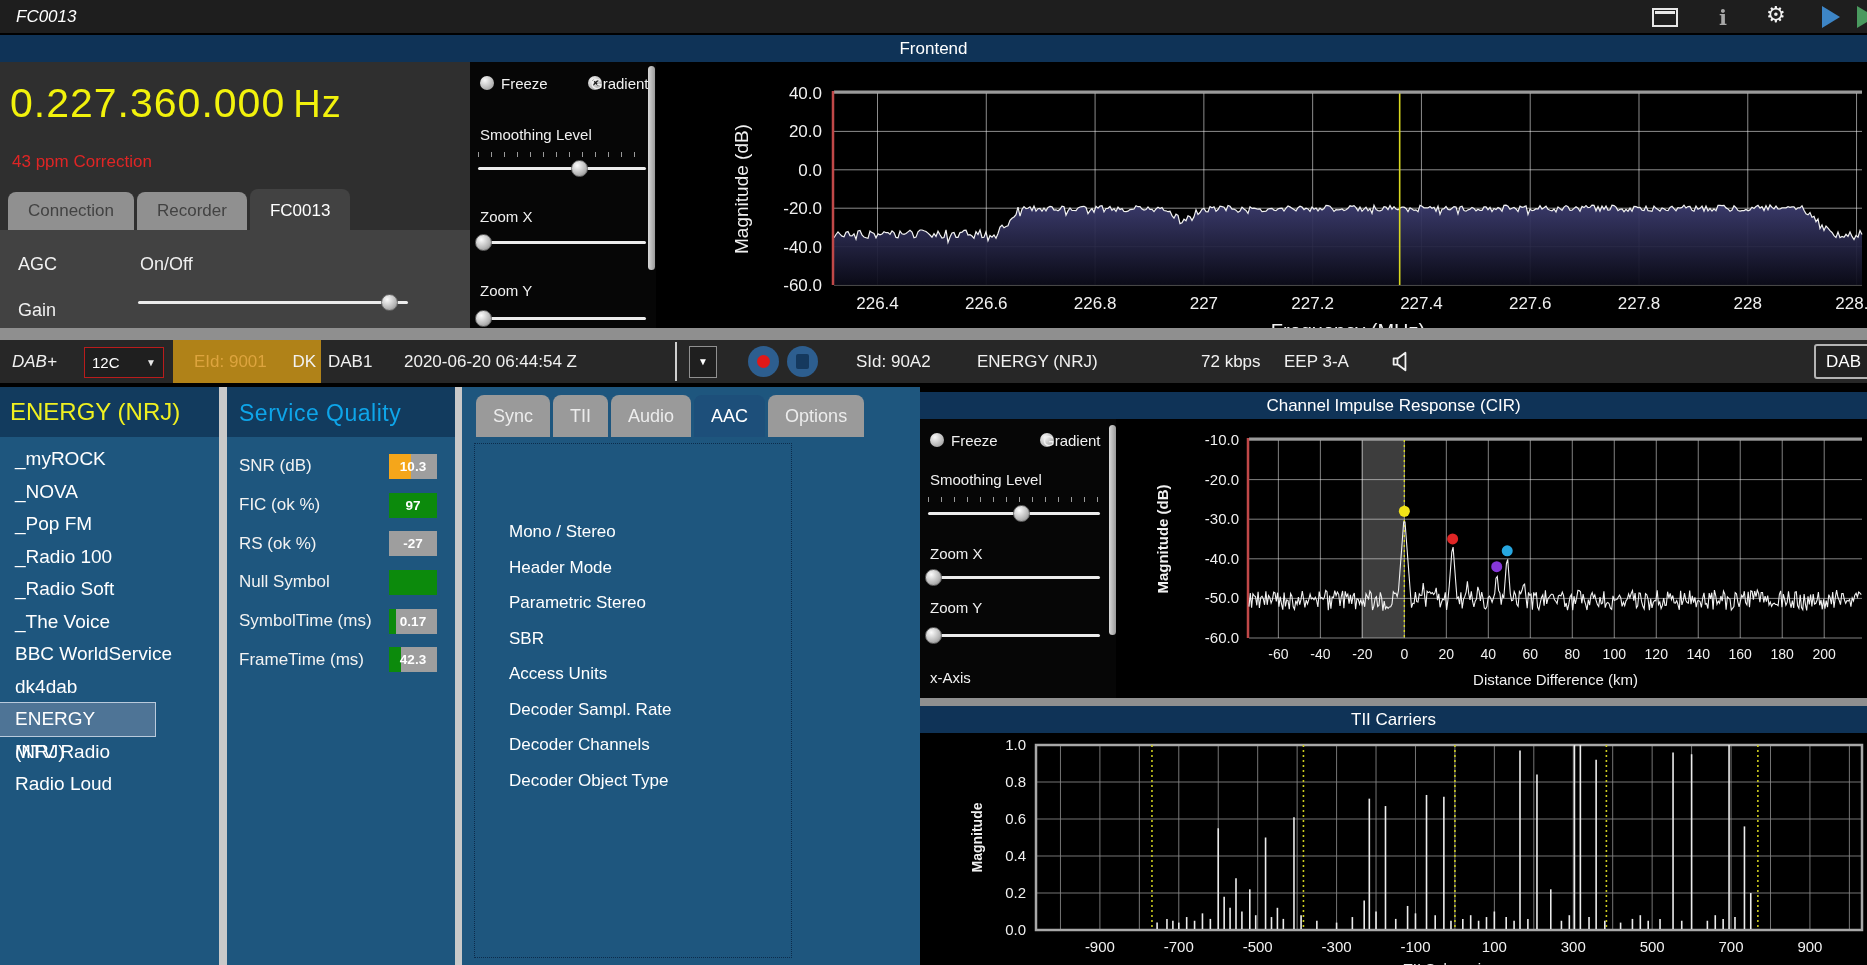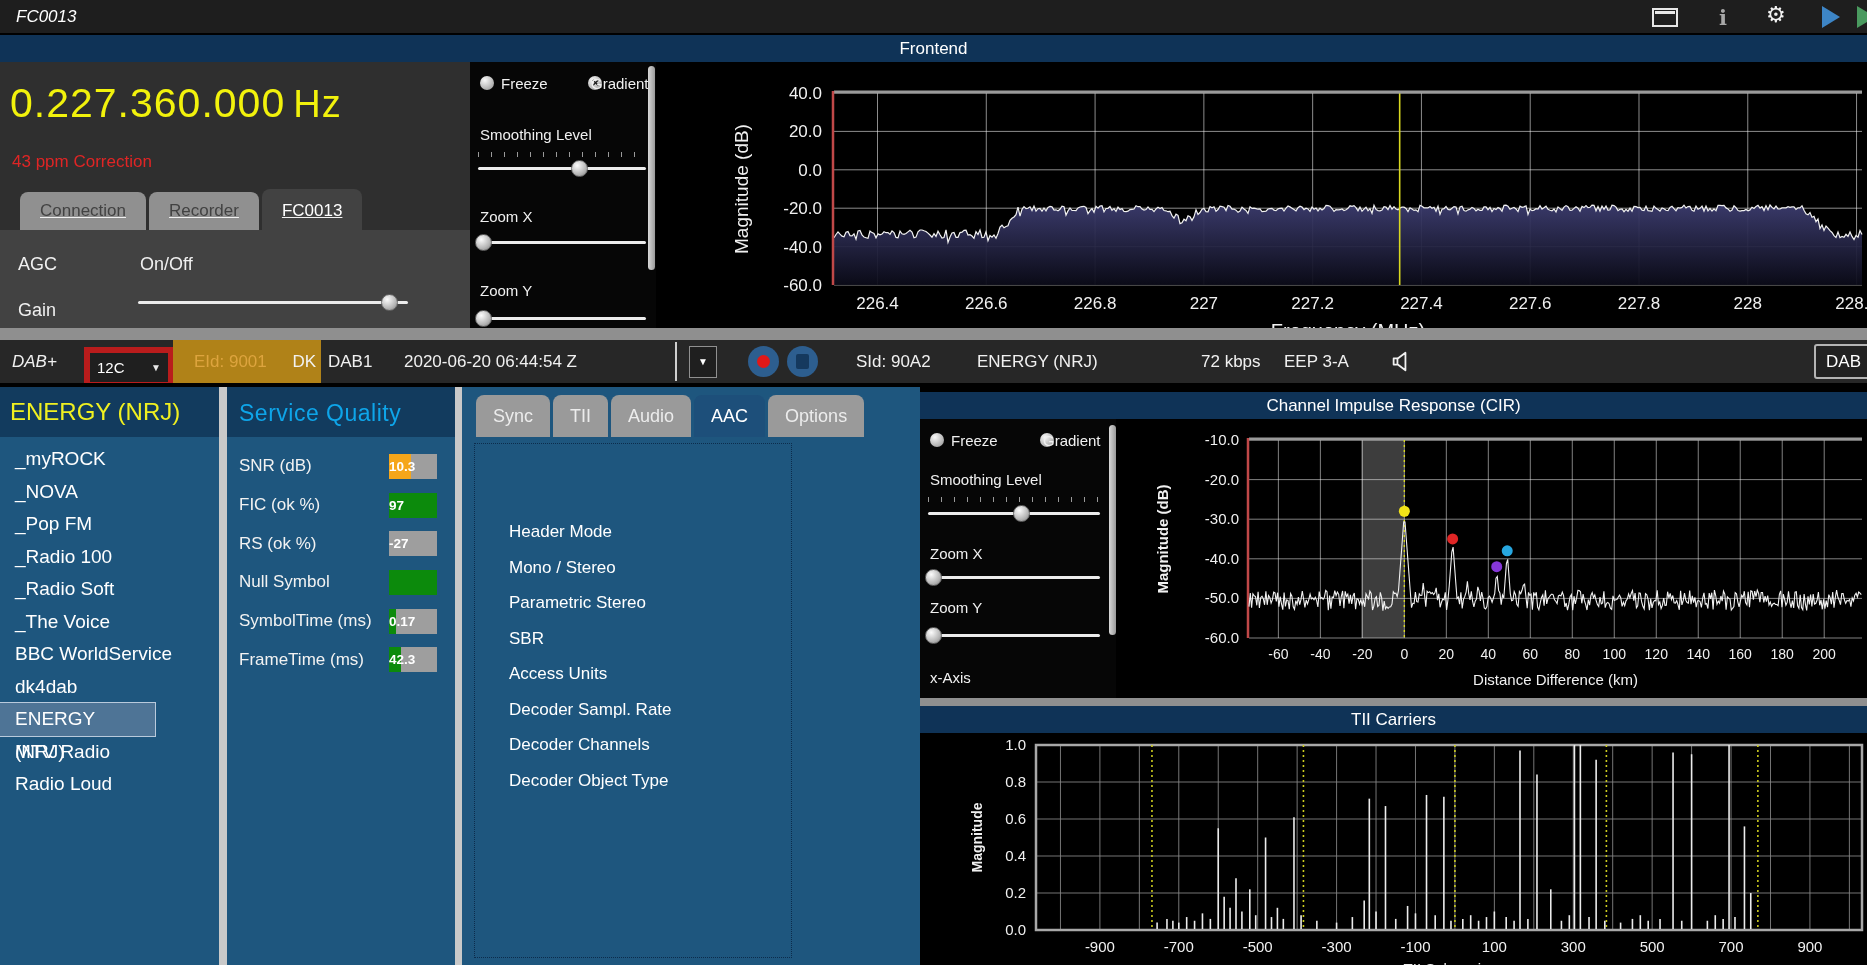--- a/index.html
+++ b/index.html
@@ -23,21 +23,21 @@
   .navy-bar{background:#0f3357;color:#fff;text-align:center;font-size:17px;}
   #frontend-header{left:0;top:35px;width:1867px;height:27px;line-height:27px;}
 
   
   #frontend{left:0;top:62px;width:1867px;height:266px;background:#000;}
   #fe-left{left:0;top:0;width:470px;height:266px;background:#2f2f2f;text-align:right;}
   #freq-display{left:10px;top:18px;font-size:41px;color:#f2f20c;letter-spacing:1px;}
   #freq-display .unit{font-size:38px;margin-left:8px;}
   #ppm-correction{left:12px;top:90px;font-size:17px;color:#e02525;}
   .tabrow{display:flex;gap:3px;}
-  #dev-tabs{left:20px;top:130px;text-decoration:underline;}
+  #dev-tabs{left:8px;top:130px;}
   .dev-tab{height:38px;line-height:38px;padding:0 20px;background:#909090;color:#424242;
            font-size:17px;border-radius:8px 8px 0 0;}
   .dev-tab.active{background:#424242;color:#fff;height:41px;margin-top:-3px;line-height:44px;}
   #fe-tabbody{left:0;top:168px;width:470px;height:98px;background:#424242;}
   #agc-label{left:18px;top:24px;font-size:18px;}
   #agc-radio{left:118px;top:26px;}
   #agc-onoff{left:140px;top:24px;font-size:18px;}
   #gain-label{left:18px;top:70px;font-size:18px;}
 
   
@@ -61,21 +61,21 @@
 
   
   .hsplit{background:#8f8f8f;}
   #split-top{left:0;top:328px;width:1867px;height:12px;}
 
   
   #dab-bar{left:0;top:340px;width:1867px;height:43px;background:#272727;}
   #dab-bar .t{position:absolute;height:49px;line-height:43px;font-size:17px;color:#f0f0f0;}
   #dab-mode{left:12px;font-style:italic;font-size:19px;}
   #dab-channel-combo{position:absolute;left:84px;top:7px;width:64px;height:29px;background:#1f1f1f;
-     border:6px solid #b91c1c;display:flex;align-items:center;justify-content:space-between;
+     border:1px solid #b91c1c;display:flex;align-items:center;justify-content:space-between;
      padding:0 7px;font-size:15px;color:#fff;}
   #dab-channel-combo .arr{font-size:10px;color:#e8e8e8;}
   #eid-block{position:absolute;left:173px;top:0;width:148px;height:43px;background:#b08218;
      display:flex;align-items:center;justify-content:space-between;padding:0 5px 0 21px;box-sizing:border-box;}
   #eid-text{color:#dda43e;font-size:17px;}
   #dk-text{color:#f2f2f2;font-size:17px;}
   #ensemble-text{left:328px;color:#e9e92b;}
   #dab-time{left:404px;}
   #dab-sep{position:absolute;left:675px;top:2px;width:2px;height:39px;background:#cfcfcf;}
   #dab-ddbtn{position:absolute;left:689px;top:6px;width:26px;height:30px;background:#1f1f1f;
@@ -104,21 +104,21 @@
   .side-item.selected{background:#4e7496;outline:1px solid #b9cadc;width:132px;padding-right:8px;}
   .vdiv{background:#c9c9c9;}
   #div1{left:219px;top:4px;width:8px;height:578px;}
   #sq-panel{left:227px;top:4px;width:228px;height:578px;}
   #sq-title{height:50px;line-height:52px;padding-left:12px;font-size:23px;color:#0ea5e9;letter-spacing:.5px;}
   #sq-rows{position:absolute;left:0;top:60px;right:0;}
   .sq-row{height:38.7px;display:flex;align-items:center;justify-content:space-between;padding:0 18px 0 12px;}
   .sq-label{font-size:17px;color:#f2f2f2;}
   .sq-box{position:relative;width:48px;height:25px;background:#9e9e9e;overflow:hidden;}
   .sq-fill{position:absolute;left:0;top:0;bottom:0;}
-  .sq-val{position:absolute;left:0;right:0;top:0;bottom:0;text-align:left;line-height:25px;
+  .sq-val{position:absolute;left:0;right:0;top:0;bottom:0;text-align:center;line-height:25px;
           font-size:13.5px;font-weight:bold;color:#fff;}
   #div2{left:455px;top:4px;width:7px;height:578px;}
   #tab-panel{left:462px;top:4px;width:458px;height:578px;}
   #dab-tabs{position:absolute;left:14px;top:8px;}
   .dab-tab{height:42px;line-height:42px;padding:0 17px;background:#9a9a9a;color:#ececec;
            font-size:18px;border-radius:8px 8px 0 0;}
   .dab-tab.active{background:#1d4f7a;color:#fff;}
   #aac-box{position:absolute;left:12px;top:56px;width:316px;bottom:7px;border:1px dotted #0c2c4c;}
   #aac-list{position:absolute;left:34px;top:70px;right:0;}
   .aac-item{height:35.5px;line-height:35.5px;font-size:17px;color:#fff;}
@@ -361,22 +361,22 @@
   <div id="tab-panel" class="abs bluepanel">
     <div id="dab-tabs" class="tabrow">
         <div class="dab-tab">Sync</div>
         <div class="dab-tab">TII</div>
         <div class="dab-tab">Audio</div>
         <div class="dab-tab active">AAC</div>
         <div class="dab-tab">Options</div>
       </div>
     <div id="aac-box">
       <div id="aac-list">
+          <div class="aac-item">Mono / Stereo</div>
           <div class="aac-item">Header Mode</div>
-          <div class="aac-item">Mono / Stereo</div>
           <div class="aac-item">Parametric Stereo</div>
           <div class="aac-item">SBR</div>
           <div class="aac-item">Access Units</div>
           <div class="aac-item">Decoder Sampl. Rate</div>
           <div class="aac-item">Decoder Channels</div>
           <div class="aac-item">Decoder Object Type</div>
         </div>
     </div>
   </div>
 

